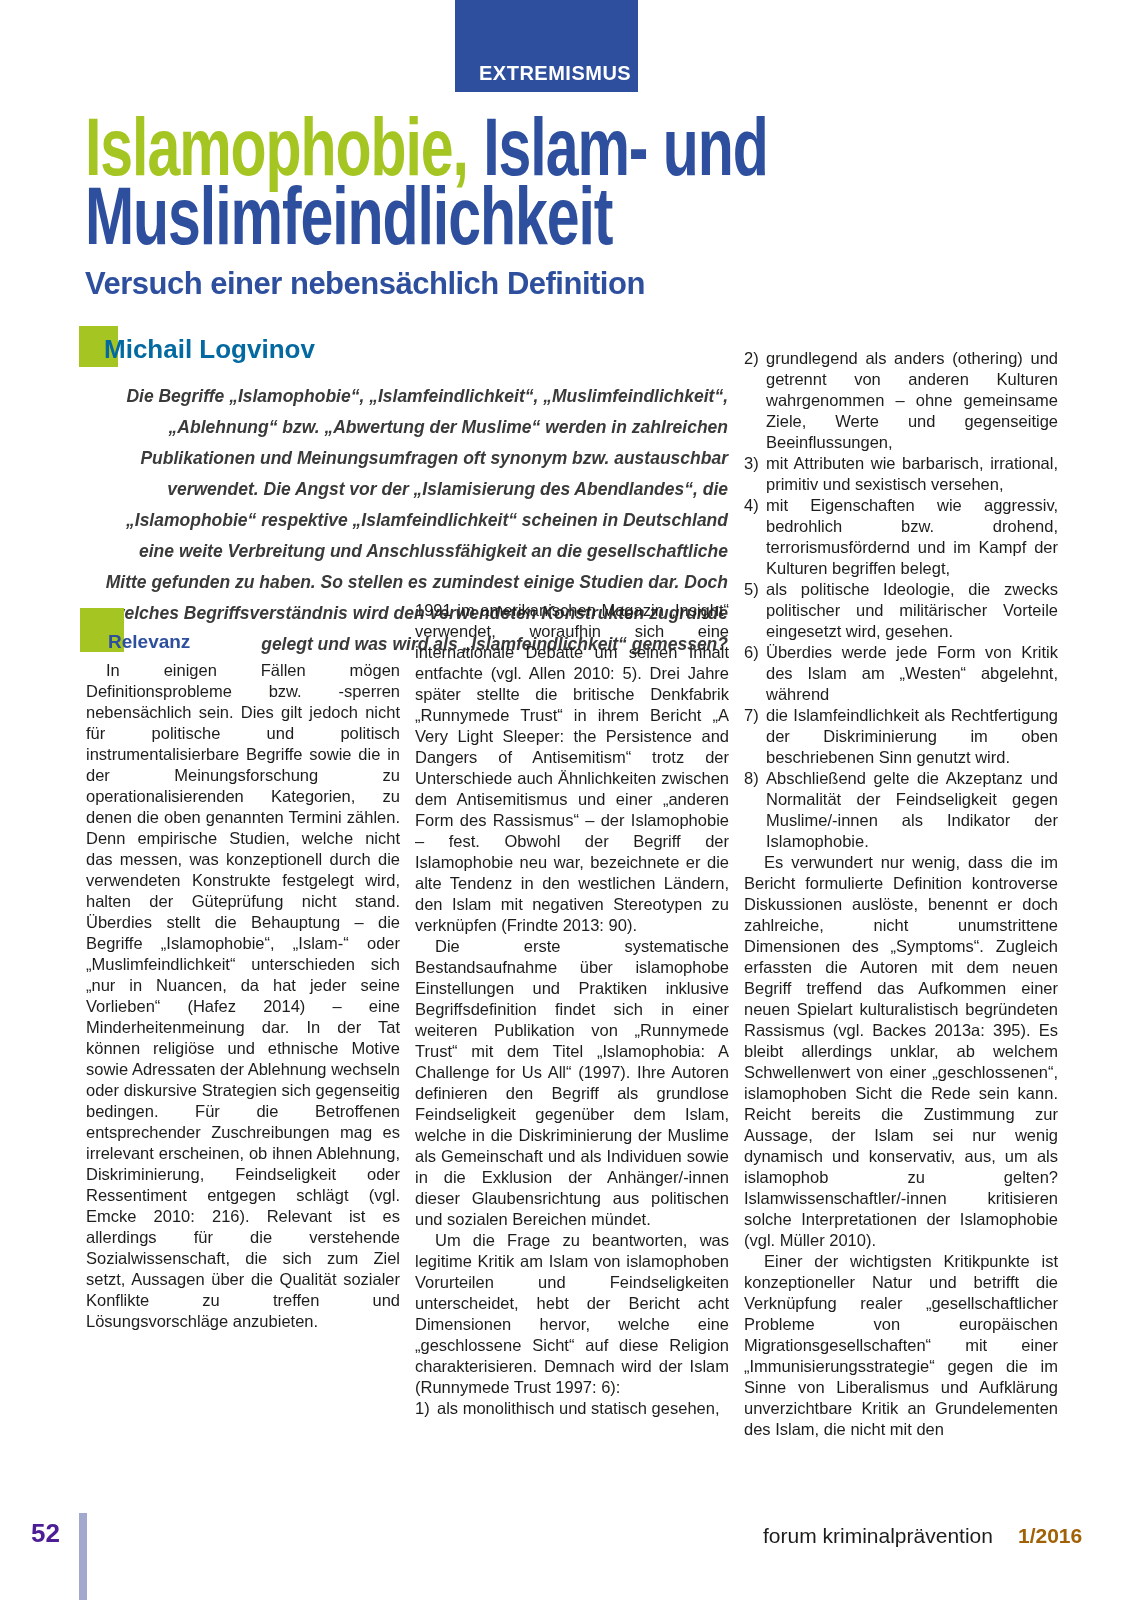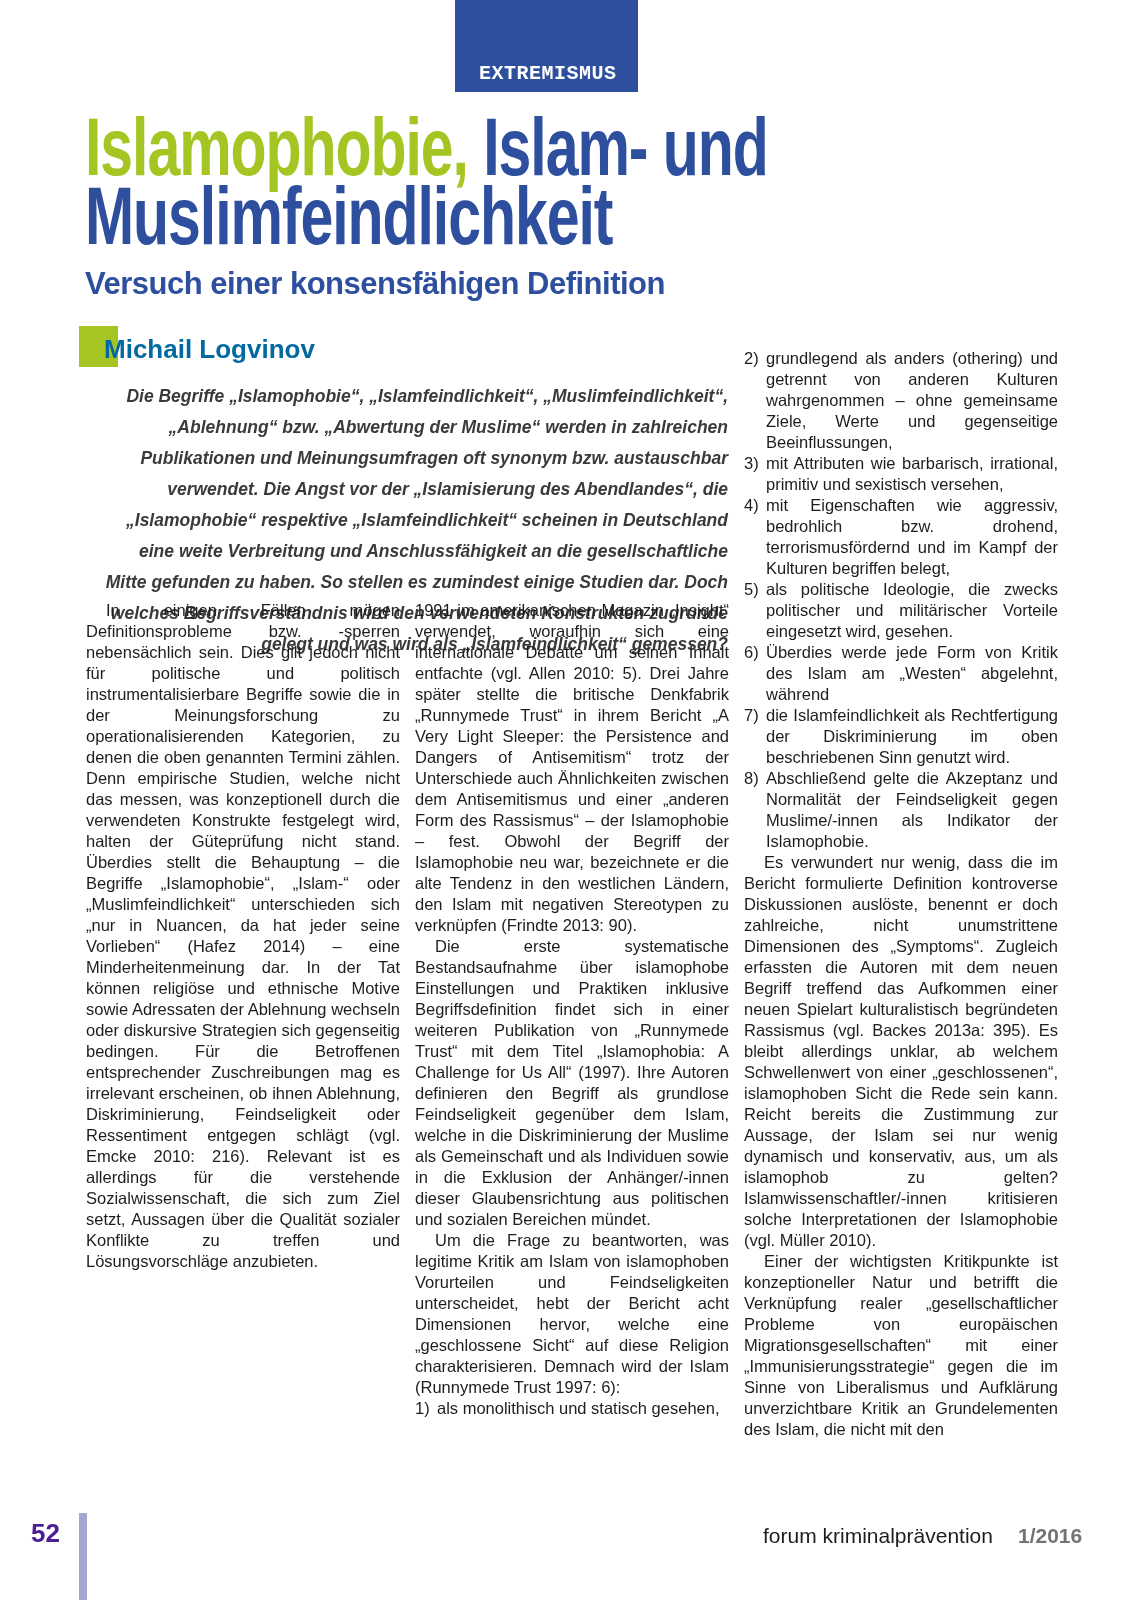--- a/index.html
+++ b/index.html
@@ -9,21 +9,21 @@
     font-family:"Liberation Sans","DejaVu Sans",sans-serif;
     color:#1d1d1b;
   }
   
   .section-box {
     position:absolute; left:455px; top:0; width:183px; height:92px;
     background:#2d4f9e; display:flex; align-items:flex-end;
     box-sizing:border-box; padding:0 0 7px 24px;
   }
   .section-box .label {
-    color:#ffffff; font-weight:bold; font-size:20px; letter-spacing:0.5px;font-family:Liberation Mono, monospace;
+    color:#ffffff; font-weight:bold; font-size:20px; letter-spacing:0.5px;
   }
   
   .title {
     position:absolute; left:85px; top:112px;
     font-weight:bold; font-size:82px; line-height:69px;
     letter-spacing:-1.5px; white-space:nowrap;
     transform:scaleX(0.72); transform-origin:0 0;
   }
   .t-green { color:#a5c622; }
   .t-blue  { color:#2d4f9e; }
@@ -77,45 +77,49 @@
   .page-num {
     position:absolute; left:31px; top:1518px;
     font-weight:bold; font-size:26px; color:#4c1d95;
   }
   .footer-journal {
     position:absolute; left:763px; top:1524px;
     font-weight:normal; font-size:21px; color:#1d1d1b;
   }
   .footer-issue {
     position:absolute; left:1018px; top:1524px;
-    font-weight:bold; font-size:21px; color:#737373;
+    font-weight:bold; font-size:21px; color:#a16207;
   }
 </style>
 </head>
 <body>
 
 <div id="page">
 
   <div class="section-box">
     <span class="label">EXTREMISMUS</span>
   </div>
 
   <h1 class="title" style="margin:0;">
     <span class="t-green">Islamophobie, </span><span class="t-blue">Islam- und</span>
     <span class="t-blue line2">Muslimfeindlichkeit</span>
   </h1>
 
-  <div class="subtitle">Versuch einer konsensfähigen Definition</div>
+  <div class="subtitle">Versuch einer nebensächlich Definition</div>
 
   <div class="author-marker"></div>
   <div class="author-name">Michail Logvinov</div>
 
   <div class="abstract">Die Begriffe „Islamophobie“, „Islamfeindlichkeit“, „Muslimfeindlichkeit“, „Ablehnung“ bzw. „Abwertung der Muslime“ werden in zahlreichen Publikationen und Meinungsumfragen oft synonym bzw. austauschbar verwendet. Die Angst vor der „Islamisierung des Abendlandes“, die „Islamophobie“ respektive „Islamfeindlichkeit“ scheinen in Deutschland eine weite Verbreitung und Anschlussfähigkeit an die gesellschaftliche Mitte gefunden zu haben. So stellen es zumindest einige Studien dar. Doch welches Begriffsverständnis wird den verwendeten Konstrukten zugrunde gelegt und was wird als „Islamfeindlichkeit“ gemessen?</div>
 
   <div class="col col-1">
+    <div class="sec">
+      <span class="marker"></span>
+      <span class="sec-label">Relevanz</span>
+    </div>
     <p class="para">In einigen Fällen mögen Definitionsprobleme bzw. -sperren nebensächlich sein. Dies gilt jedoch nicht für politische und politisch instrumentalisierbare Begriffe sowie die in der Meinungsforschung zu operationalisierenden Kategorien, zu denen die oben genannten Termini zählen. Denn empirische Studien, welche nicht das messen, was konzeptionell durch die verwendeten Konstrukte festgelegt wird, halten der Güteprüfung nicht stand. Überdies stellt die Behauptung – die Begriffe „Islamophobie“, „Islam-“ oder „Muslimfeindlichkeit“ unterschieden sich „nur in Nuancen, da hat jeder seine Vorlieben“ (Hafez 2014) – eine Minderheitenmeinung dar. In der Tat können religiöse und ethnische Motive sowie Adressaten der Ablehnung wechseln oder diskursive Strategien sich gegenseitig bedingen. Für die Betroffenen entsprechender Zuschreibungen mag es irrelevant erscheinen, ob ihnen Ablehnung, Diskriminierung, Feindseligkeit oder Ressentiment entgegen schlägt (vgl. Emcke 2010: 216). Relevant ist es allerdings für die verstehende Sozialwissenschaft, die sich zum Ziel setzt, Aussagen über die Qualität sozialer Konflikte zu treffen und Lösungsvorschläge anzubieten.</p>
   </div>
 
   <div class="col col-2">
     <p class="para cont">1991 im amerikanischen Magazin „Insight“ verwendet, woraufhin sich eine internationale Debatte um seinen Inhalt entfachte (vgl. Allen 2010: 5). Drei Jahre später stellte die britische Denkfabrik „Runnymede Trust“ in ihrem Bericht „A Very Light Sleeper: the Persistence and Dangers of Antisemitism“ trotz der Unterschiede auch Ähnlichkeiten zwischen dem Antisemitismus und einer „anderen Form des Rassismus“ – der Islamophobie – fest. Obwohl der Begriff der Islamophobie neu war, bezeichnete er die alte Tendenz in den westlichen Ländern, den Islam mit negativen Stereotypen zu verknüpfen (Frindte 2013: 90).</p>
     <p class="para">Die erste systematische Bestandsaufnahme über islamophobe Einstellungen und Praktiken inklusive Begriffsdefinition findet sich in einer weiteren Publikation von „Runnymede Trust“ mit dem Titel „Islamophobia: A Challenge for Us All“ (1997). Ihre Autoren definieren den Begriff als grundlose Feindseligkeit gegenüber dem Islam, welche in die Diskriminierung der Muslime als Gemeinschaft und als Individuen sowie in die Exklusion der Anhänger/-innen dieser Glaubensrichtung aus politischen und sozialen Bereichen mündet.</p>
     <p class="para">Um die Frage zu beantworten, was legitime Kritik am Islam von islamophoben Vorurteilen und Feindseligkeiten unterscheidet, hebt der Bericht acht Dimensionen hervor, welche eine „geschlossene Sicht“ auf diese Religion charakterisieren. Demnach wird der Islam (Runnymede Trust 1997: 6):</p>
     <div class="li">
       <span class="num">1)</span>
       <span class="li-text">als monolithisch und statisch gesehen,</span>

